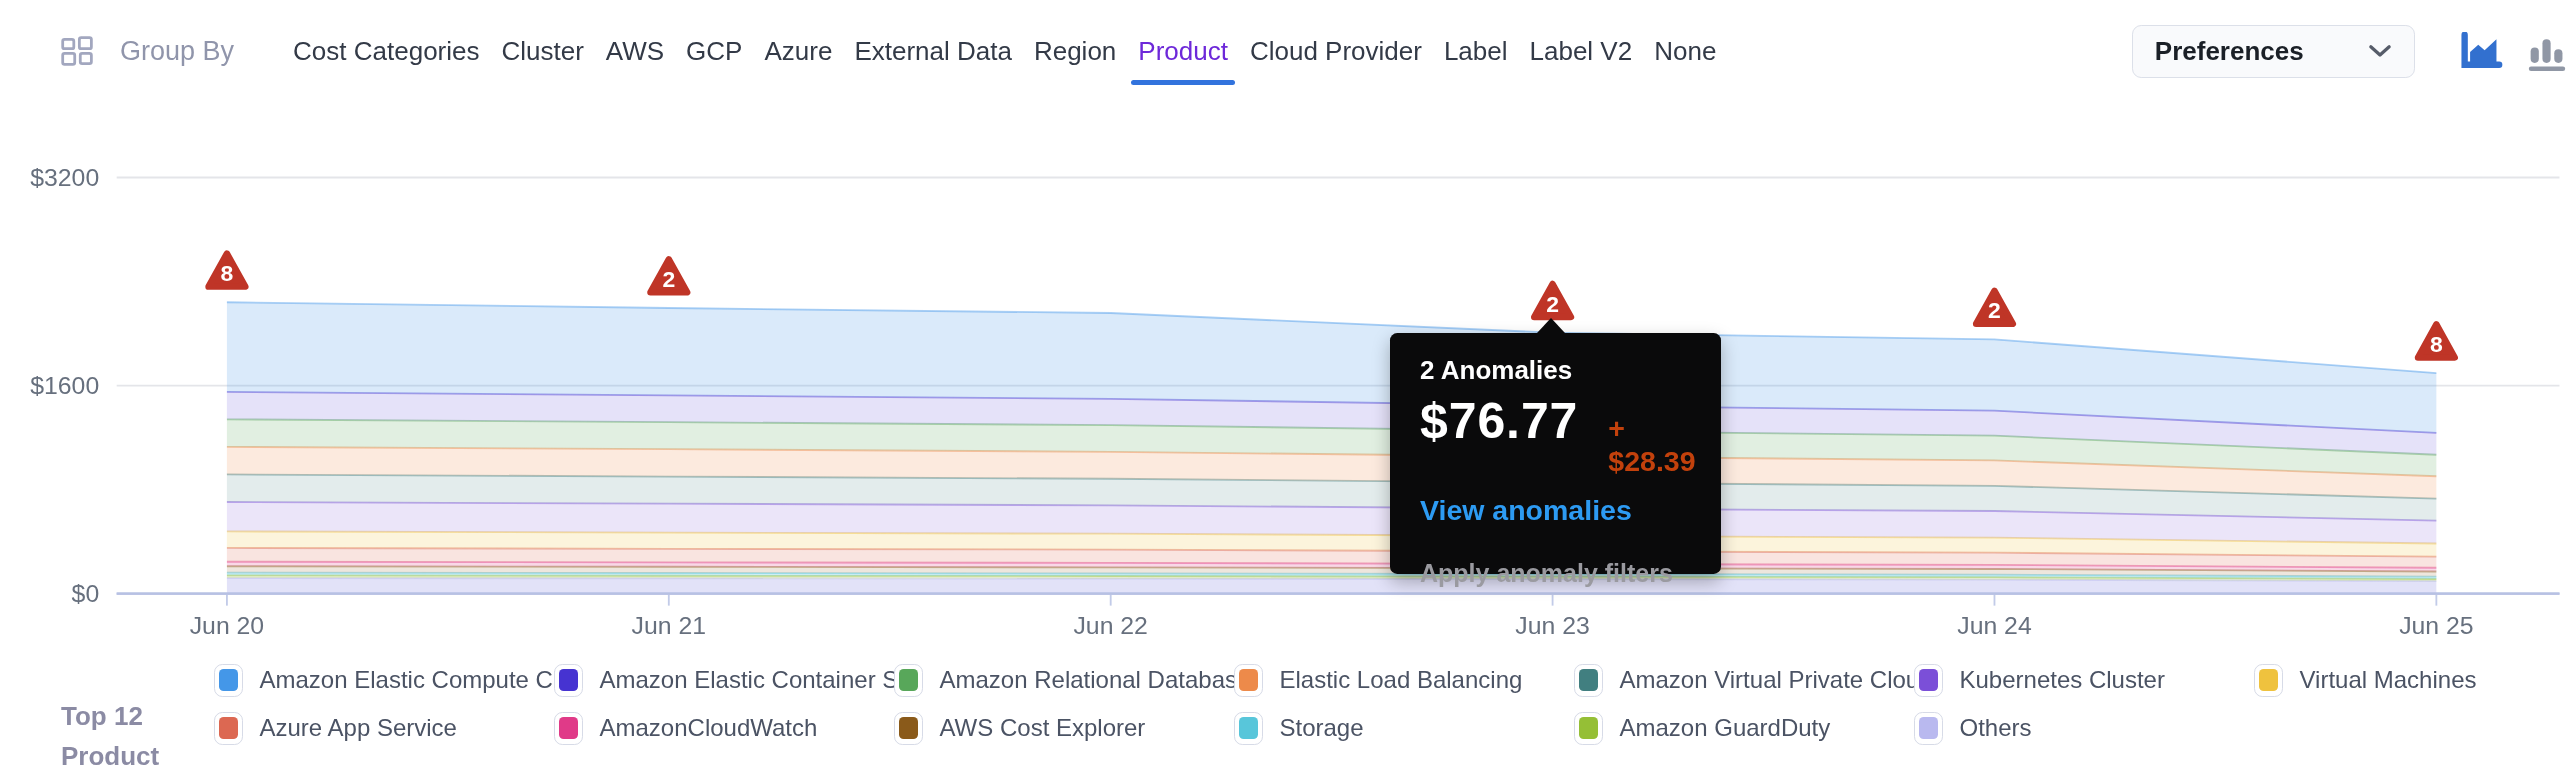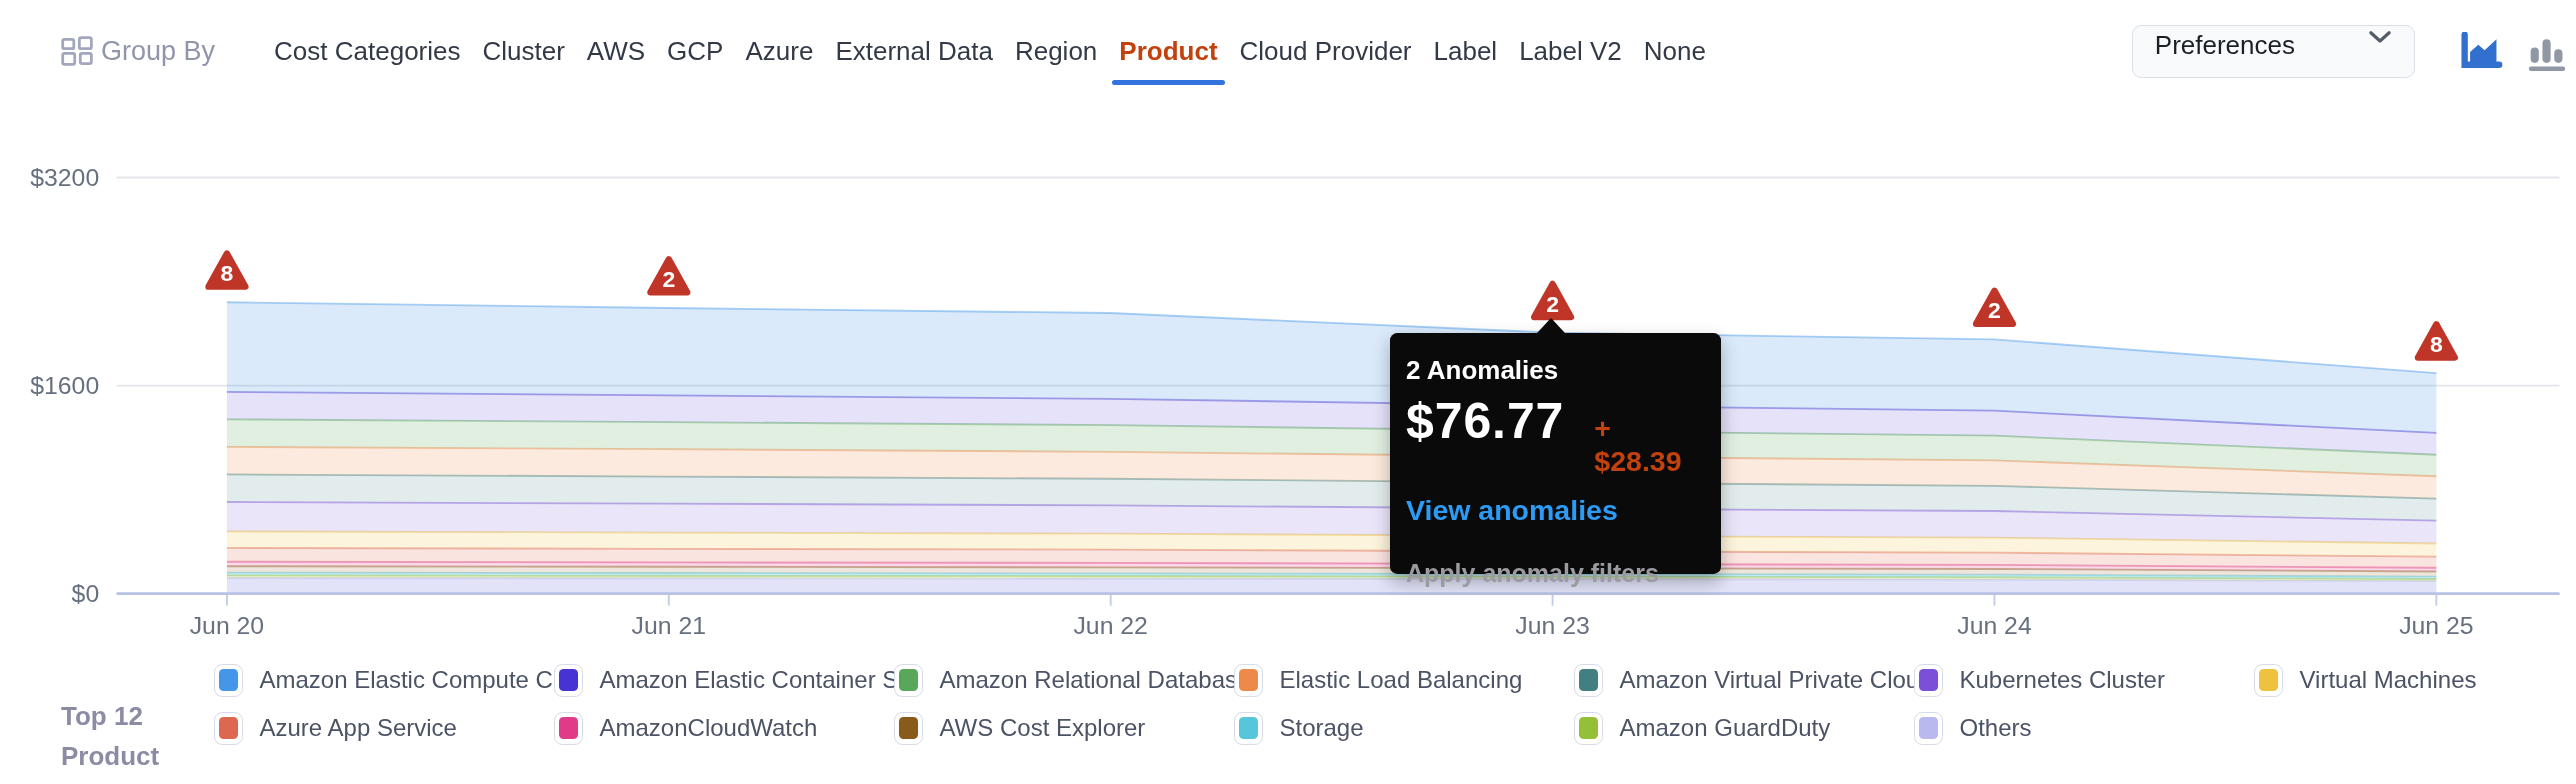--- a/index.html
+++ b/index.html
@@ -2,39 +2,39 @@
 <html style="font-size:14.7px"><head>
 <meta charset="utf-8">
 <style>
   html,body{margin:0;padding:0;background:#fff}
   .app{position:relative;width:2576px;height:785px;background:#fff;overflow:hidden;
        font-family:"Liberation Sans",sans-serif;}
 
   
   .header{position:absolute;top:0;left:0;right:0;height:103px;display:flex;align-items:center;
           padding:0 9.2px 0 59px;box-sizing:border-box;z-index:3;background:#fff}
-  .groupby{display:flex;align-items:center;gap:5px;color:#9095ab;font-size:27px;font-weight:500}
+  .groupby{display:flex;align-items:center;gap:24px;color:#9095ab;font-size:27px;font-weight:500}
   .tabs{display:flex;gap:22px;margin-left:59px}
   .tab{position:relative;font-size:26px;font-weight:500;color:#333a47;cursor:pointer;white-space:nowrap}
-  .tab.active{font-weight:700;color:#c2410c}
+  .tab.active{font-weight:400;color:#6d28d9}
   .tab.active::after{content:"";position:absolute;left:-7.3px;right:-7.3px;bottom:-17.5px;height:4.6px;
                      border-radius:2.8px;background:#3273dd}
   .prefs{margin-left:auto;width:283px;height:53px;border:1.8px solid #dce0e9;background:#f9fafc;
-         border-radius:9.2px;display:flex;justify-content:space-between;
-         padding:4px 22px;box-sizing:border-box;cursor:pointer;font-size:26px;font-weight:400;color:#1b2027}
+         border-radius:9.2px;display:flex;align-items:center;justify-content:space-between;
+         padding:4px 22px;box-sizing:border-box;cursor:pointer;font-size:26px;font-weight:700;color:#1b2027}
   .charticons{display:flex;align-items:center;gap:24px;margin-left:44px}
   .cticon{background:none;border:none;padding:0;cursor:pointer;display:flex;align-items:center}
 
   
   #chart-svg{position:absolute;left:0;top:0;z-index:1}
   #chart-svg text{font-family:"Liberation Sans",sans-serif}
 
   
   .tooltip{position:absolute;left:1390px;top:333px;width:331px;height:241px;background:#0a0a0b;
-           border-radius:7.3px;z-index:5;padding:22px 16px;box-sizing:border-box;
+           border-radius:7.3px;z-index:5;padding:22px 30px;box-sizing:border-box;
            box-shadow:0 7.3px 18.4px rgba(0,0,0,.28)}
   .tt-arrow{position:absolute;top:-14.7px;left:147px;width:0;height:0;border-left:14.7px solid transparent;
             border-right:14.7px solid transparent;border-bottom:15.6px solid #0a0a0b}
   .tt-title{color:#fff;font-size:26px;font-weight:600;margin-bottom:5.5px}
   .tt-valuerow{display:flex;align-items:baseline;gap:30px;margin-bottom:16.5px}
   .tt-value{color:#fff;font-size:50px;font-weight:800;letter-spacing:0.9px}
   .tt-delta{color:#c2410c;font-size:28.5px;font-weight:700}
   .tt-link{color:#2d9bf3;font-size:28.5px;font-weight:700;margin-bottom:32px;cursor:pointer}
   .tt-secondary{color:#9a9aa0;font-size:25px;font-weight:600;cursor:pointer}
 

